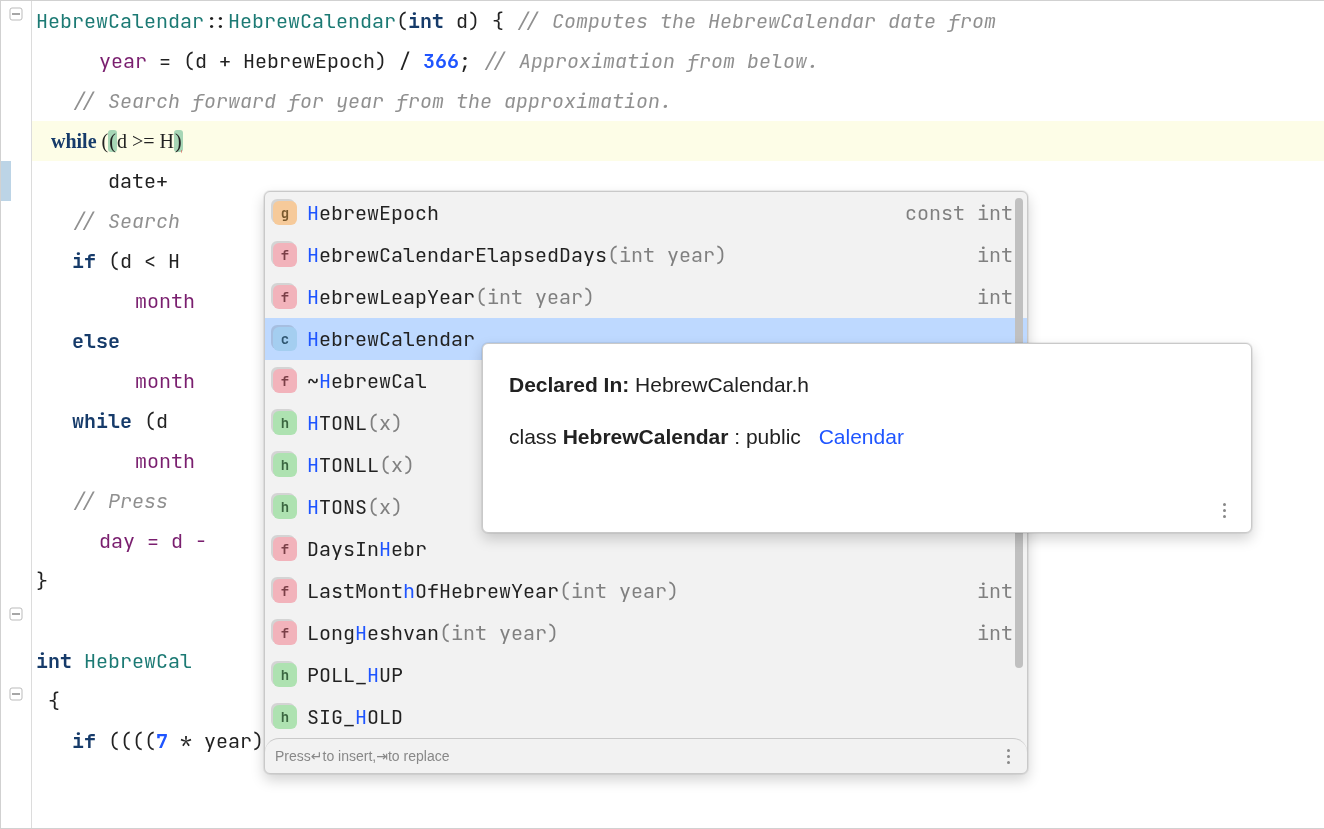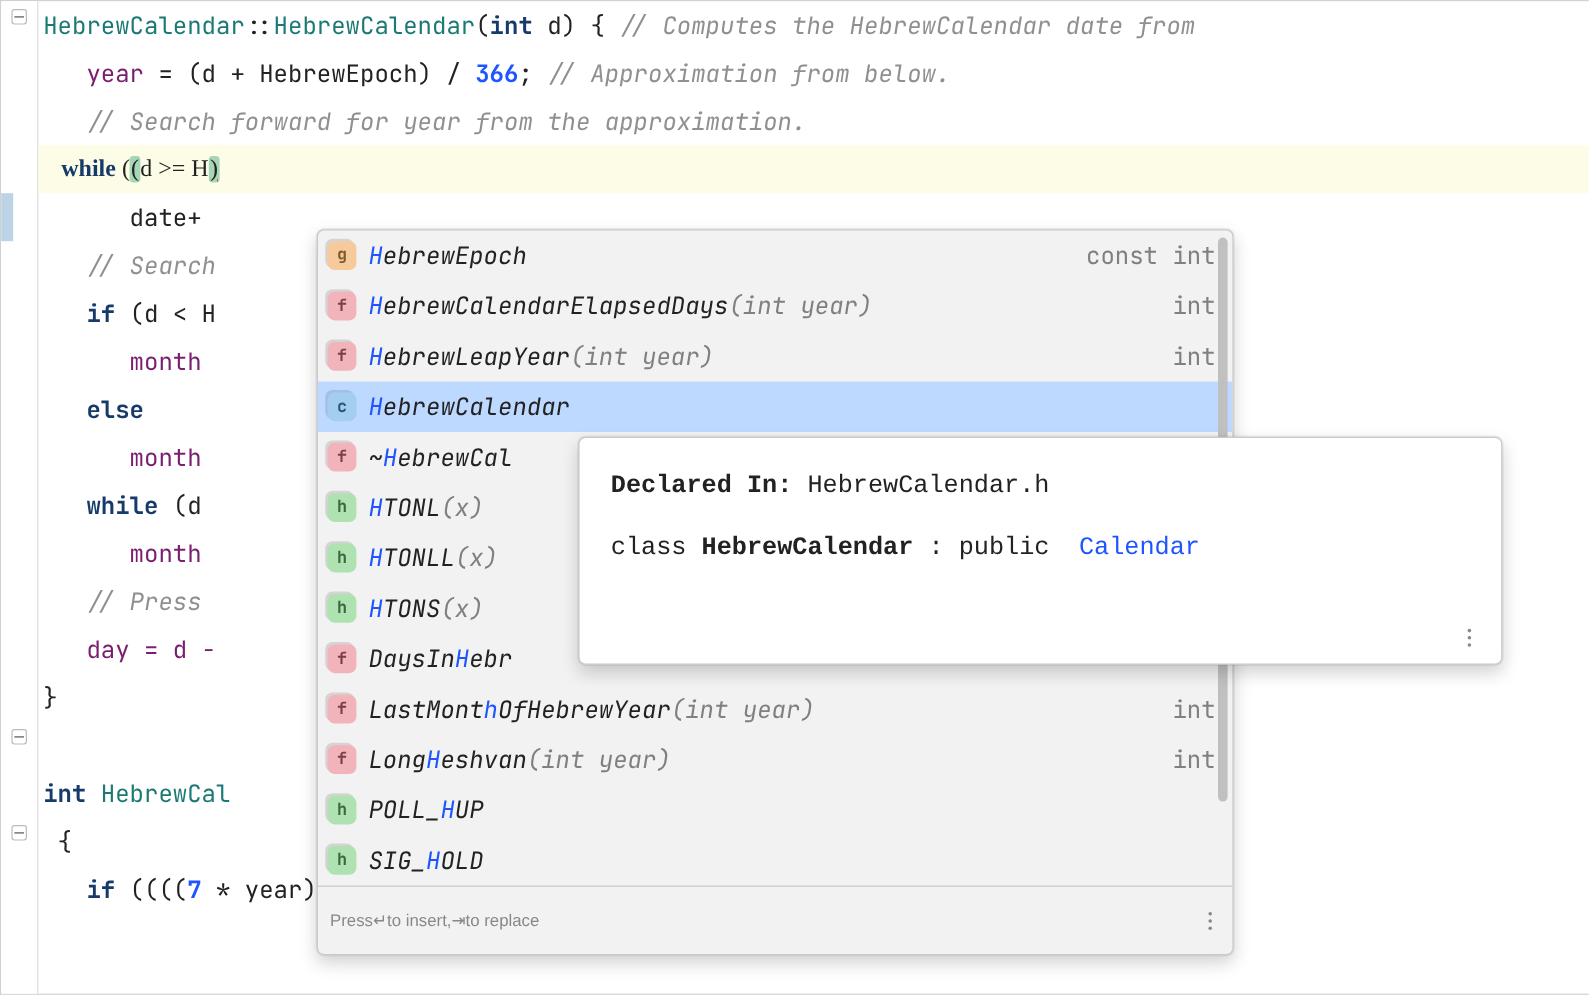--- a/index.html
+++ b/index.html
@@ -70,21 +70,21 @@
     height:var(--lineh);
     line-height:var(--lineh);
     white-space:pre;
     padding-left:4px;
   }
   .code-lines li.current{background:var(--current-line);font-family:Liberation Serif, serif;}
 
   .kw{color:var(--keyword);font-weight:600;}
   .ty{color:var(--type);}
   .num{color:var(--number);font-weight:bold;}
-  .id{color:var(--ident);}
+  .id{color:var(--ident);margin-left:27px;}
   .cm{color:var(--comment);font-style:italic;}
   .paren{background:var(--paren);border-radius:3px;padding:0 1px;}
   .squig{text-decoration-line:underline;text-decoration-style:wavy;text-decoration-color:#e04a4a;}
 
   .current-stripe{
     position:absolute;left:0;width:10px;height:var(--lineh);
     background:#bcd4e6;top:calc(var(--lineh)*4);
   }
 
   
@@ -119,55 +119,55 @@
     border-radius:6px;
     font:600 14px/24px var(--code-font);
     text-align:center;
     box-shadow:-2px -2px 0 0 rgba(0,0,0,.12);
   }
   .badge.g{background:var(--badge-orange);color:#7a5a2e;}
   .badge.f{background:var(--badge-red);color:#7a3f47;}
   .badge.c{background:var(--badge-blue);color:#2f5670;}
   .badge.h{background:var(--badge-green);color:#3a6640;}
 
-  .item .label{flex:1 1 auto;white-space:pre;color:#222;font-style:italic;}
+  .item .label{flex:1 1 auto;white-space:pre;color:#222;}
   .item .label .hl{color:#1f55ff;}
   .item .label .sig{color:var(--hint);}
   .item .rtype{color:var(--hint);white-space:pre;font-style:normal;margin-left:auto;}
 
   .popup-scroll{
     position:absolute;right:4px;top:6px;width:8px;height:470px;border-radius:4px;
     background:var(--scroll-thumb);
   }
 
   .popup .footer{
     border-top:1px solid var(--popup-border);
     height:34px;
     display:flex;align-items:center;
-    padding:11px 10px;
+    padding:0 10px;
     font:14px/34px -apple-system,Helvetica,Arial,sans-serif;
-    color:#888;gap:0;
+    color:#888;gap:0;border-radius:14px;
   }
   .popup .footer .spacer{flex:1 1 auto;}
   .dots{display:flex;flex-direction:column;gap:3px;align-items:center;justify-content:center;width:18px;cursor:pointer;}
   .dots span{width:3px;height:3px;background:#888;border-radius:50%;}
 
   
   .doc{
     position:absolute;
-    left:450px;top:363px;
+    left:450px;top:342px;
     width:770px;height:190px;
     background:#fff;
     border:1px solid var(--popup-border);
     border-radius:6px;
     box-shadow:var(--shadow);
     z-index:30;
     padding:22px 26px;
     box-sizing:border-box;
-    font-family:Liberation Mono, monospace;
+    font-family:Liberation Sans, sans-serif;
     font-size:21px;line-height:1.8;
     color:#222;
   }
   .doc b{font-weight:700;}
   .doc .ref{color:#1f55ff;margin-left:12px;}
   .doc .dots{position:absolute;bottom:14px;right:18px;}
 
   .key-icon{font-family:-apple-system,Segoe UI Symbol,Arial;}
 
 </style>

